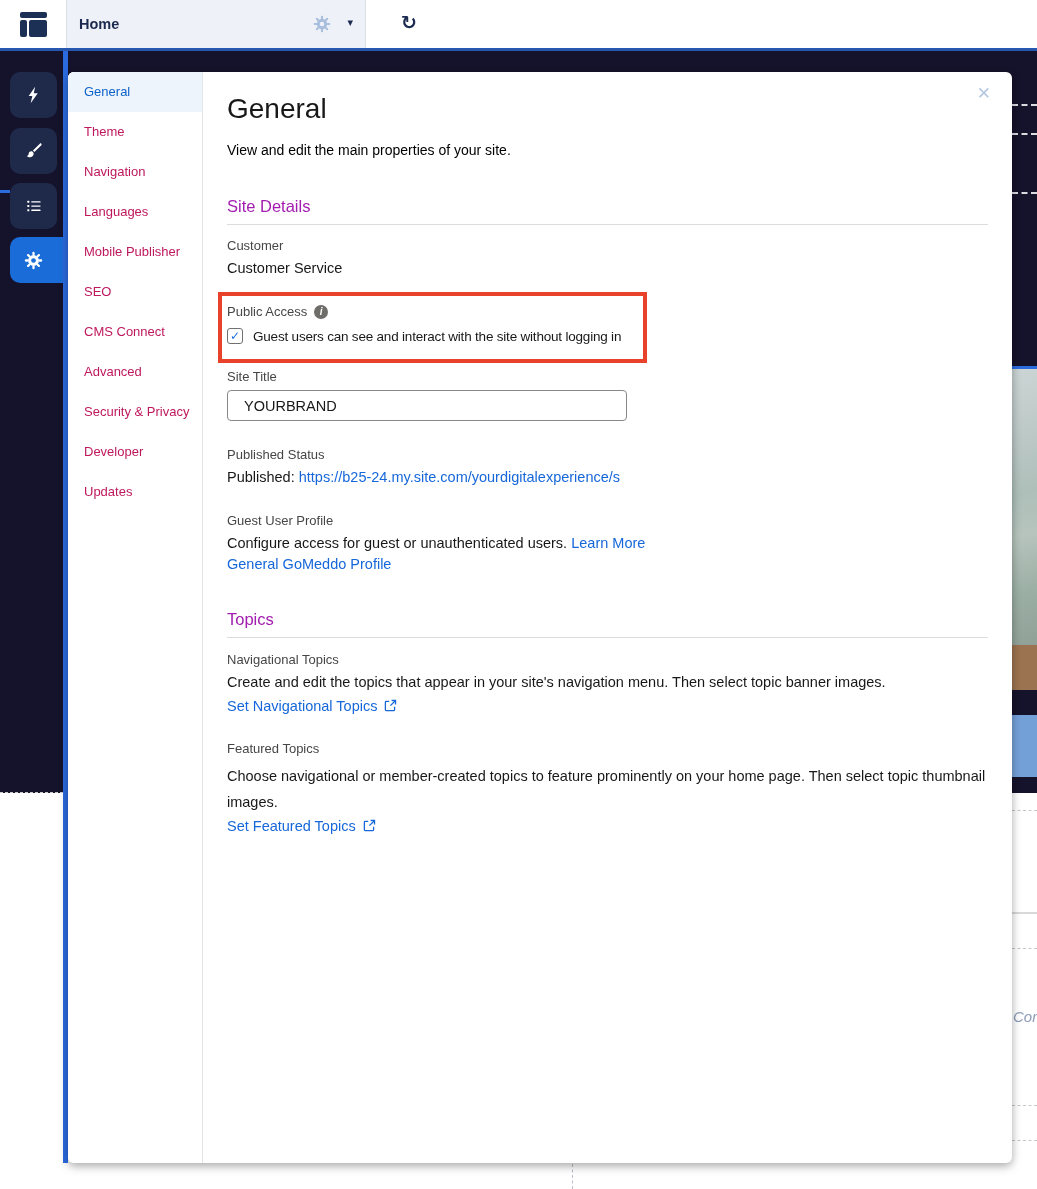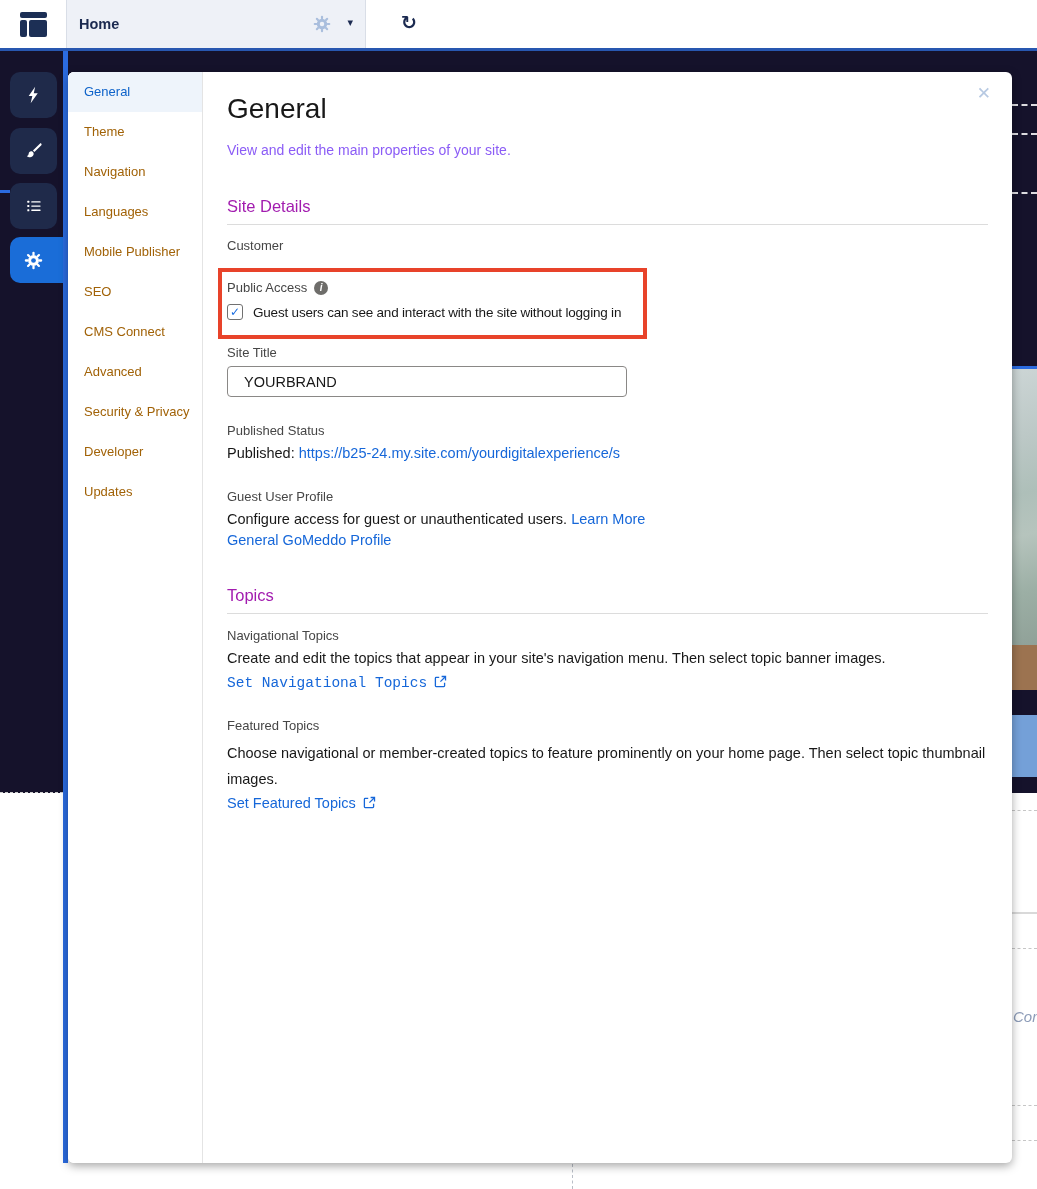--- a/index.html
+++ b/index.html
@@ -48,27 +48,27 @@
   .modal {
     position:absolute; left:68px; top:72px; width:944px; height:1091px;
     background:#fff; border-radius:6px; box-shadow:0 3px 10px rgba(0,0,0,.35);
     z-index:20; overflow:hidden;
   }
   .modal-close { position:absolute; top:13px; right:21px; font-size:17px; color:#b7c9e2; cursor:pointer; line-height:1; }
 
   
   .settings-nav { position:absolute; left:0; top:0; width:135px; height:100%; border-right:1px solid #e4e4e4; background:#fff; }
   .settings-title { padding:26px 16px 14px 16px; font-size:17px; color:#181818; border-bottom:1px solid #ececec; }
-  .nav-item { height:40px; line-height:40px; padding-left:16px; font-size:13px; color:#a16207; cursor:pointer; white-space:nowrap; }
+  .nav-item { height:40px; line-height:40px; padding-left:16px; font-size:13px; color:#be185d; cursor:pointer; white-space:nowrap; }
   .nav-item.active { background:#eef4fb; color:#0d62c9; }
 
   
   .content { position:absolute; left:159px; top:0; width:761px; }
   .content h1 { margin-top:21px; font-size:28px; font-weight:400; line-height:32px; color:#181818; }
-  .desc { margin-top:16px; font-size:14px; line-height:18px; color:#8b5cf6; }
+  .desc { margin-top:16px; font-size:14px; line-height:18px; color:#000000; }
   .section-heading { margin-top:37px; font-size:16.5px; font-weight:400; line-height:20px; color:#a21caf; }
   .rule { margin-top:8px; border-top:1px solid #dcdcdc; height:0; }
   .field-label { font-size:13px; line-height:15px; color:#464646; }
   .field-value { margin-top:7px; font-size:14.5px; line-height:17px; color:#181818; }
   .mt13 { margin-top:13px; } .mt14 { margin-top:14px; } .mt26 { margin-top:26px; } .mt27 { margin-top:27px; } .mt6 { margin-top:6px; }
   .body-line { margin-top:7px; font-size:14.5px; line-height:17px; color:#181818; }
   .link { color:#1667d9; text-decoration:none; cursor:pointer; }
   .highlight-box {
     margin-top:15px; margin-left:-9px; width:429px;
     border:4px solid #e8432a; padding:8px 10px 15px 5px;
@@ -227,20 +227,21 @@
   </div>
 
   <div class="content">
     <h1>General</h1>
     <div class="desc">View and edit the main properties of your site.</div>
 
     <div class="section-heading">Site Details</div>
     <div class="rule"></div>
 
     <div class="field-label mt13">Customer</div>
+    <div class="field-value">Customer Service</div>
 
     <div class="highlight-box">
       <div class="label-row">
         <span class="field-label">Public Access</span>
         <span class="info-icon">i</span>
       </div>
       <div class="checkbox-row">
         <span class="checkbox">
           <span class="check glyph">✓</span>
         </span>
@@ -264,21 +265,21 @@
     </div>
     <div class="body-line" style="margin-top:4px;">
       <a class="link">General GoMeddo Profile</a>
     </div>
 
     <div class="section-heading" style="margin-top:36px;">Topics</div>
     <div class="rule"></div>
 
     <div class="field-label mt14">Navigational Topics</div>
     <div class="body-line">Create and edit the topics that appear in your site's navigation menu. Then select topic banner images.</div>
-    <div class="link-row" style="margin-top:7px;font-family:Liberation Mono, monospace;">
+    <div class="link-row" style="margin-top:7px;">
       <a class="link">Set Navigational Topics</a>
       <span class="ext-icon">
         <svg width="13" height="13" viewBox="0 0 14 14" aria-hidden="true">
           <path d="M5.6 2.6H2.3a.8.8 0 0 0-.8.8v8.3c0 .5.3.8.8.8h8.3c.5 0 .8-.3.8-.8V8.4" fill="none" stroke="#1667d9" stroke-width="1.4"></path>
           <path d="M8.2 1.6h4.2v4.2" fill="none" stroke="#1667d9" stroke-width="1.4"></path>
           <path d="M12.2 1.8 6.9 7.1" fill="none" stroke="#1667d9" stroke-width="1.4"></path>
         </svg>
       </span>
     </div>
 

